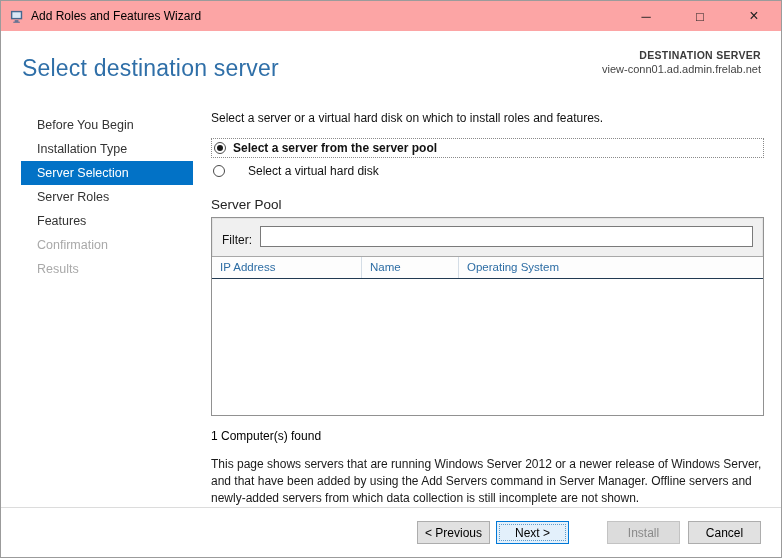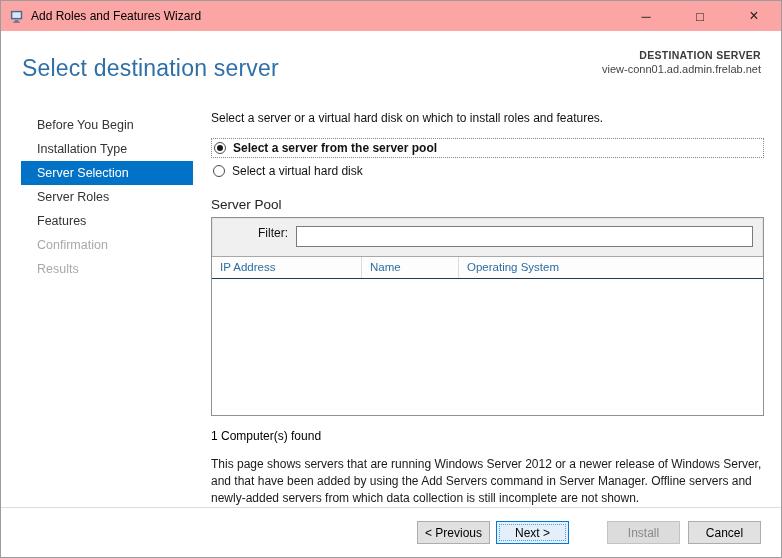--- a/index.html
+++ b/index.html
@@ -43,37 +43,37 @@
   }
   .nav-item.active { background:#0272c6; color:#ffffff; }
   .nav-item.disabled { color:#a9a9a9; }
 
   
   .main { position:absolute; left:210px; top:110px; width:553px; }
   .intro { font-size:12px; color:#111; margin-bottom:13px; }
 
   .radio-row { display:flex; align-items:center; font-size:12px; color:#111; padding:2px 2px; }
   .radio-row.focused { border:1px dotted #8a8a8a;font-weight:bold; }
-  .radio-row + .radio-row { margin-top:4px; }
+  .radio-row + .radio-row { margin-top:4px;gap:16px; }
   .radio-circle {
     width:12px; height:12px; border-radius:50%; border:1px solid #4a4a4a; background:#fff;
     margin-right:7px; position:relative; flex:none;
   }
   .radio-circle.checked::after {
     content:""; position:absolute; left:2px; top:2px; width:6px; height:6px;
     border-radius:50%; background:#1a1a1a;
   }
 
   .pool-title { font-size:13.5px; color:#222; margin-top:17px; }
 
   .pool-box {
     margin-top:5px; border:1px solid #919191; background:#f0f0f0; height:199px;
     position:relative; box-shadow:0 0 0 1px #e3e3e3 inset;
   }
-  .filter-row { display:flex; align-items:flex-start; padding:8px 10px 7px 10px;margin-left:36px; }
+  .filter-row { display:flex; align-items:flex-end; padding:8px 10px 7px 10px; }
   .filter-label { font-size:12px; color:#111; margin-right:8px; }
   .filter-input {
     flex:1; height:21px; border:1px solid #7a7a7a; background:#fff; font-size:12px;
     padding:0 4px; font-family:"Liberation Sans", sans-serif; outline:none;
   }
 
   .grid { position:absolute; left:0; right:0; top:38px; bottom:0; background:#fff; border-top:1px solid #a8a8a8; }
   .grid-header {
     display:grid; grid-template-columns:150px 97px 1fr; height:22px;
     background:#fdfdfd; border-bottom:1px solid #223a52;

